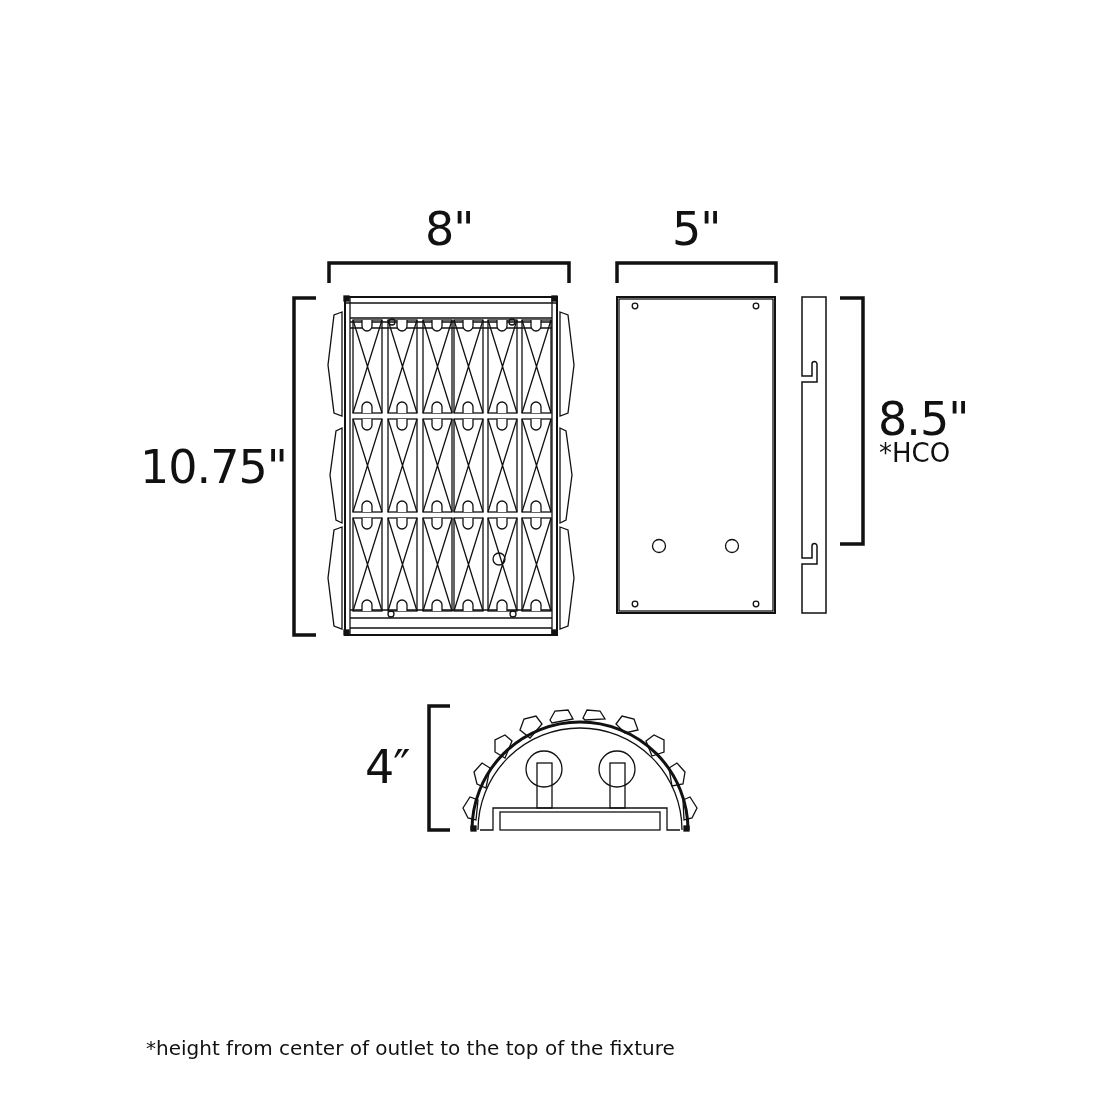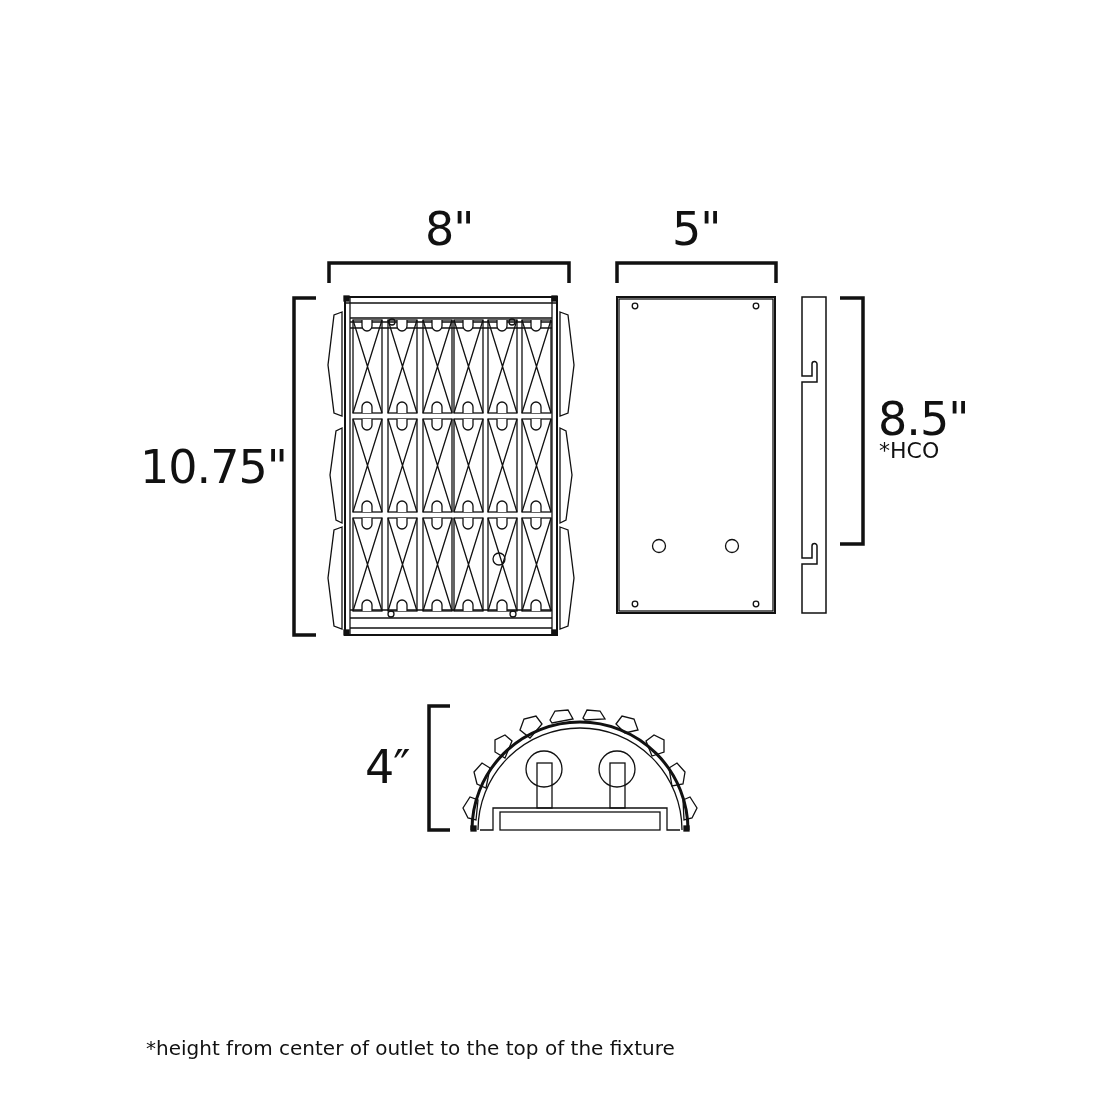--- a/index.html
+++ b/index.html
@@ -1,19 +1,19 @@
 <!DOCTYPE html>
 <html><head>
 <meta charset="utf-8">
 <style>
   html, body { margin:0; padding:0; background:#ffffff; }
   body { width:1100px; height:1100px; position:relative; overflow:hidden; font-family:"Liberation Sans", sans-serif; color:#111; }
   .lbl { position:absolute; font-family:"DejaVu Sans", sans-serif; color:#111; white-space:nowrap; letter-spacing:-1px; }
   .dim-big { font-size:46px; }
-  .dim-sub { font-size:22px; letter-spacing:0; }
+  .dim-sub { font-size:26px; letter-spacing:0; }
   .note { font-size:20px; letter-spacing:0; }
   svg { position:absolute; left:0; top:0; }
 </style>
 </head>
 <body>
 
 <svg width="1100" height="1100" viewBox="0 0 1100 1100">
 
   <g stroke="#111" stroke-width="3.5" fill="none">
     <polyline points="329,283 329,263 569,263 569,283"></polyline>

